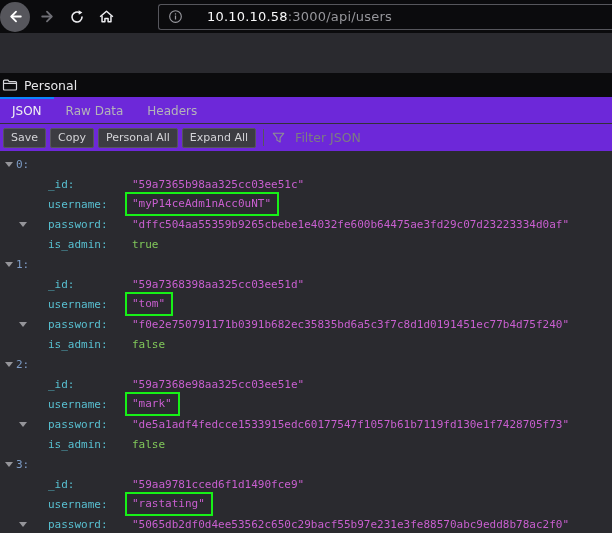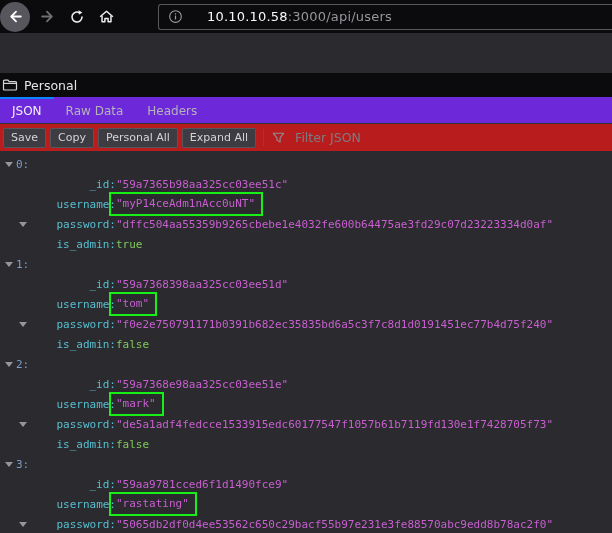--- a/index.html
+++ b/index.html
@@ -21,33 +21,33 @@
   .url-host{color:#f9f9fa;} .url-path{color:#96969b;}
   
   .bmbar{height:24px;background:#0b0b0d;display:flex;align-items:center;padding-left:2px;margin-top:40px;}
   .bm-label{color:#e6e6e9;font-size:12.5px;margin-left:6px;}
   
   .tabbar{height:27px;background:#6d28d9;display:flex;border-bottom:1px solid #323237;box-sizing:border-box;}
   .vtab{padding:0 12px;display:flex;align-items:center;font-size:12px;color:#b4b4b9;
     border-top:2px solid transparent;box-sizing:border-box;cursor:default;}
   .vtab.active{color:#f0f0f2;border-top-color:#0a84ff;}
   
-  .jtoolbar{height:27px;background:#b91c1c;display:flex;align-items:center;padding-left:3px;}
+  .jtoolbar{height:27px;background:#6d28d9;display:flex;align-items:center;padding-left:3px;}
   .tbtn{background:#3c3c42;border:1px solid #56565c;color:#d4d4d8;font-size:11px;
     padding:3px 7px 4px;border-radius:2px;margin-right:4px;font-family:inherit;line-height:1;}
   .tsep{width:1px;height:17px;background:#56565c;margin:0 7px 0 3px;}
   .filterbox{display:flex;align-items:center;}
   .filter-input{background:transparent;border:none;outline:none;color:#b4b4b9;
     font-size:12.5px;margin-left:7px;width:140px;font-family:inherit;}
   .filter-input::placeholder{color:#7c7c82;opacity:1;}
   
   .json-tree{padding-top:3px;font-family:"DejaVu Sans Mono","Liberation Mono",monospace;font-size:11px;}
   .jrow{height:20px;display:flex;align-items:center;position:relative;white-space:nowrap;}
   .jrow.idx{padding-left:16px;color:#7e9dc8;}
-  .jrow.f{padding-left:32px;text-align:right;}
+  .jrow.f{padding-left:48px;}
   .twisty{position:absolute;left:5px;top:8px;width:0;height:0;
     border-left:4px solid transparent;border-right:4px solid transparent;border-top:5px solid #95959a;}
   .twisty.pwt{left:19px;}
   .key{color:#58bfd0;min-width:84px;display:inline-block;}
   .val.str{color:#c95fd0;}
   .val.bool{color:#80c85a;}
   .hl{border:2px solid #17f017;padding:3px 6px 4px 5px;margin-left:-7px;display:inline-block;}
   svg{display:block;}
 </style>
 </head>

